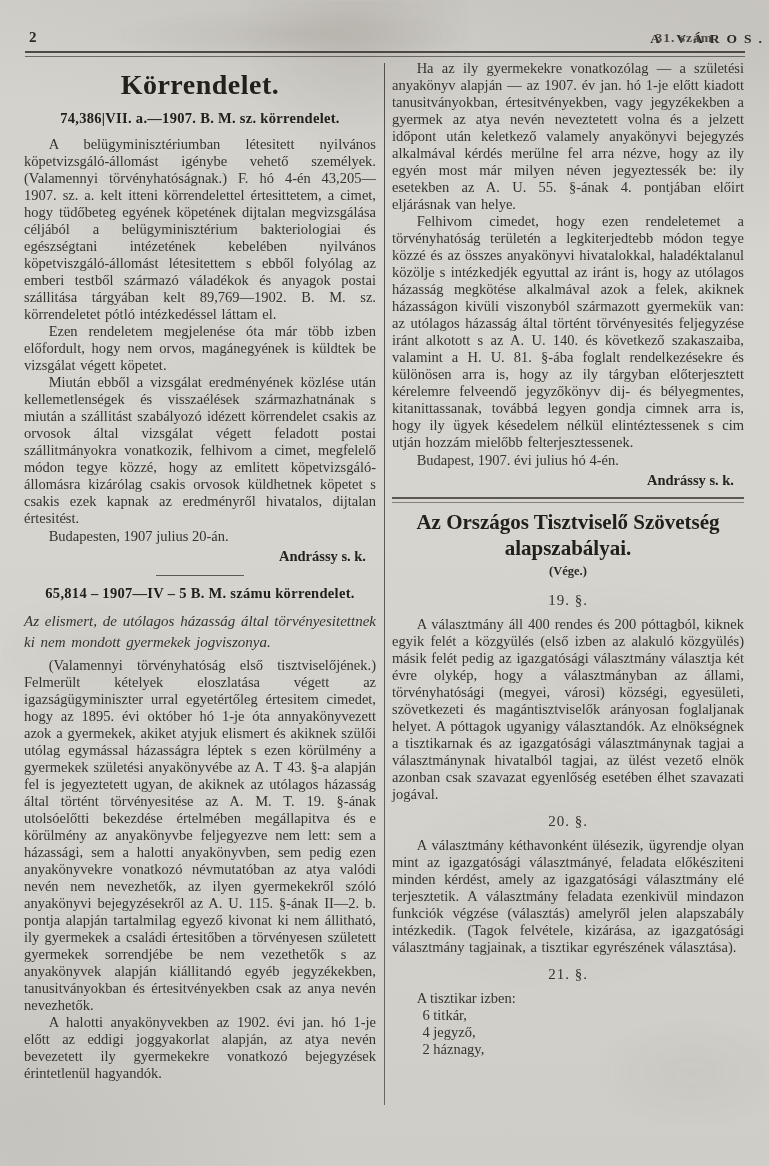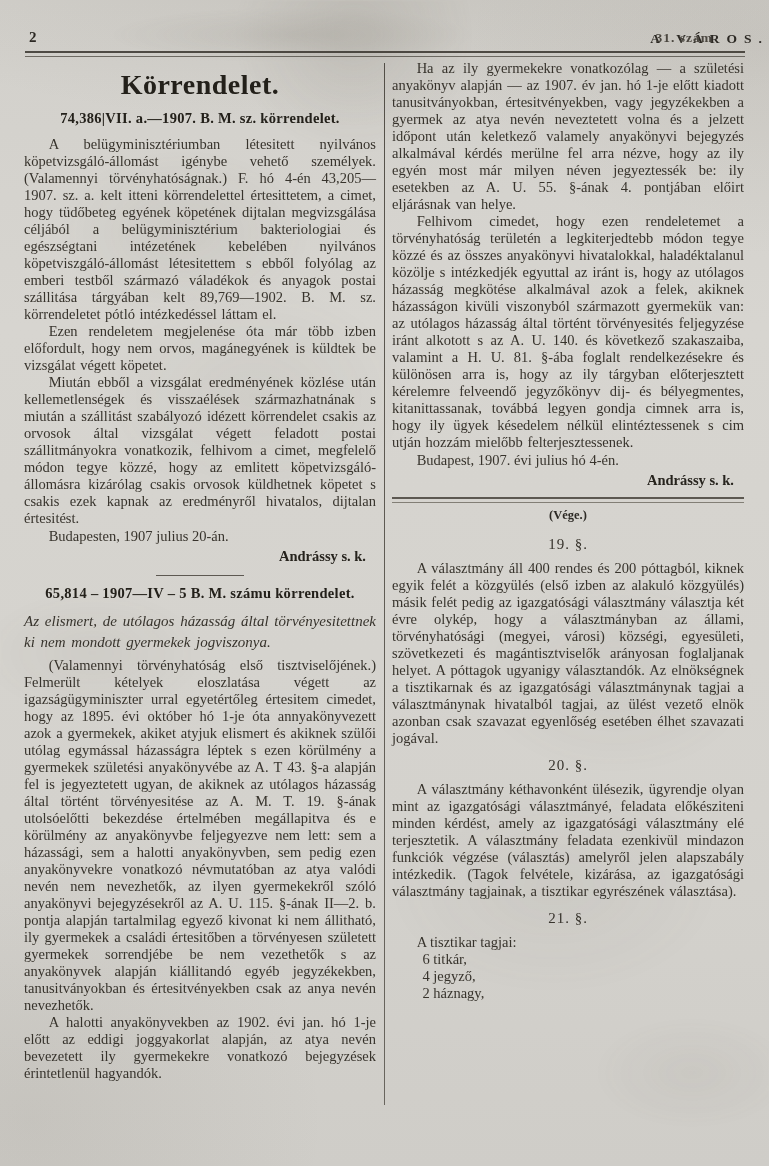--- a/index.html
+++ b/index.html
@@ -91,26 +91,27 @@
     </div>
 
     <div class="divider"></div>
 
     <div class="col">
       <p class="body rc-first">Ha az ily gyermekekre vonatkozólag — a születési anyakönyv alapján — az 1907. év jan. hó 1-je előtt kiadott tanusitványokban, értesitvényekben, vagy jegyzékekben a gyermek az atya nevén neveztetett volna és a jelzett időpont után keletkező valamely anyakönyvi bejegyzés alkalmával kérdés merülne fel arra nézve, hogy az ily egyén most már milyen néven jegyeztessék be: ily esetekben az A. U. 55. §-ának 4. pontjában előirt eljárásnak van helye.</p>
       <p class="body">Felhivom cimedet, hogy ezen rendeletemet a törvényhatóság területén a legkiterjedtebb módon tegye közzé és az összes anyakönyvi hivatalokkal, haladéktalanul közölje s intézkedjék egyuttal az iránt is, hogy az utólagos házasság megkötése alkalmával azok a felek, akiknek házasságon kivüli viszonyból származott gyermekük van: az utólagos házasság által történt törvényesités feljegyzése iránt alkotott s az A. U. 140. és következő szakaszaiba, valamint a H. U. 81. §-ába foglalt rendelkezésekre és különösen arra is, hogy az ily tárgyban előterjesztett kérelemre felveendő jegyzőkönyv dij- és bélyegmentes, kitanittassanak, továbbá legyen gondja cimnek arra is, hogy ily ügyek késedelem nélkül elintéztessenek s cim utján hozzám mielőbb felterjesztessenek.</p>
       <p class="dateline">Budapest, 1907. évi julius hó 4-én.</p>
       <p class="signature">Andrássy s. k.</p>
       <div class="rule-double"></div>
+      <h2 class="big-title">Az Országos Tisztviselő Szövetség alapszabályai.</h2>
       <p class="vege">(Vége.)</p>
       <h3 class="section-heading">19. §.</h3>
       <p class="body">A választmány áll 400 rendes és 200 póttagból, kiknek egyik felét a közgyülés (első izben az alakuló közgyülés) másik felét pedig az igazgatósági választmány választja két évre olykép, hogy a választmányban az állami, törvényhatósági (megyei, városi) községi, egyesületi, szövetkezeti és magántisztviselők arányosan foglaljanak helyet. A póttagok ugyanigy választandók. Az elnökségnek a tisztikarnak és az igazgatósági választmánynak tagjai a választmánynak hivatalból tagjai, az ülést vezető elnök azonban csak szavazat egyenlőség esetében élhet szavazati jogával.</p>
       <h3 class="section-heading">20. §.</h3>
       <p class="body">A választmány kéthavonként ülésezik, ügyrendje olyan mint az igazgatósági választmányé, feladata előkésziteni minden kérdést, amely az igazgatósági választmány elé terjesztetik. A választmány feladata ezenkivül mindazon funkciók végzése (választás) amelyről jelen alapszabály intézkedik. (Tagok felvétele, kizárása, az igazgatósági választmány tagjainak, a tisztikar egyrészének választása).</p>
       <h3 class="section-heading">21. §.</h3>
-      <p class="dateline">A tisztikar tagjai:</p>
+      <p class="dateline">A tisztikar izben:</p>
       <p class="list-item">6 titkár,</p>
       <p class="list-item">4 jegyző,</p>
       <p class="list-item">2 háznagy,</p>
     </div>
 
   </div>
 </div>
 
 </body></html>

